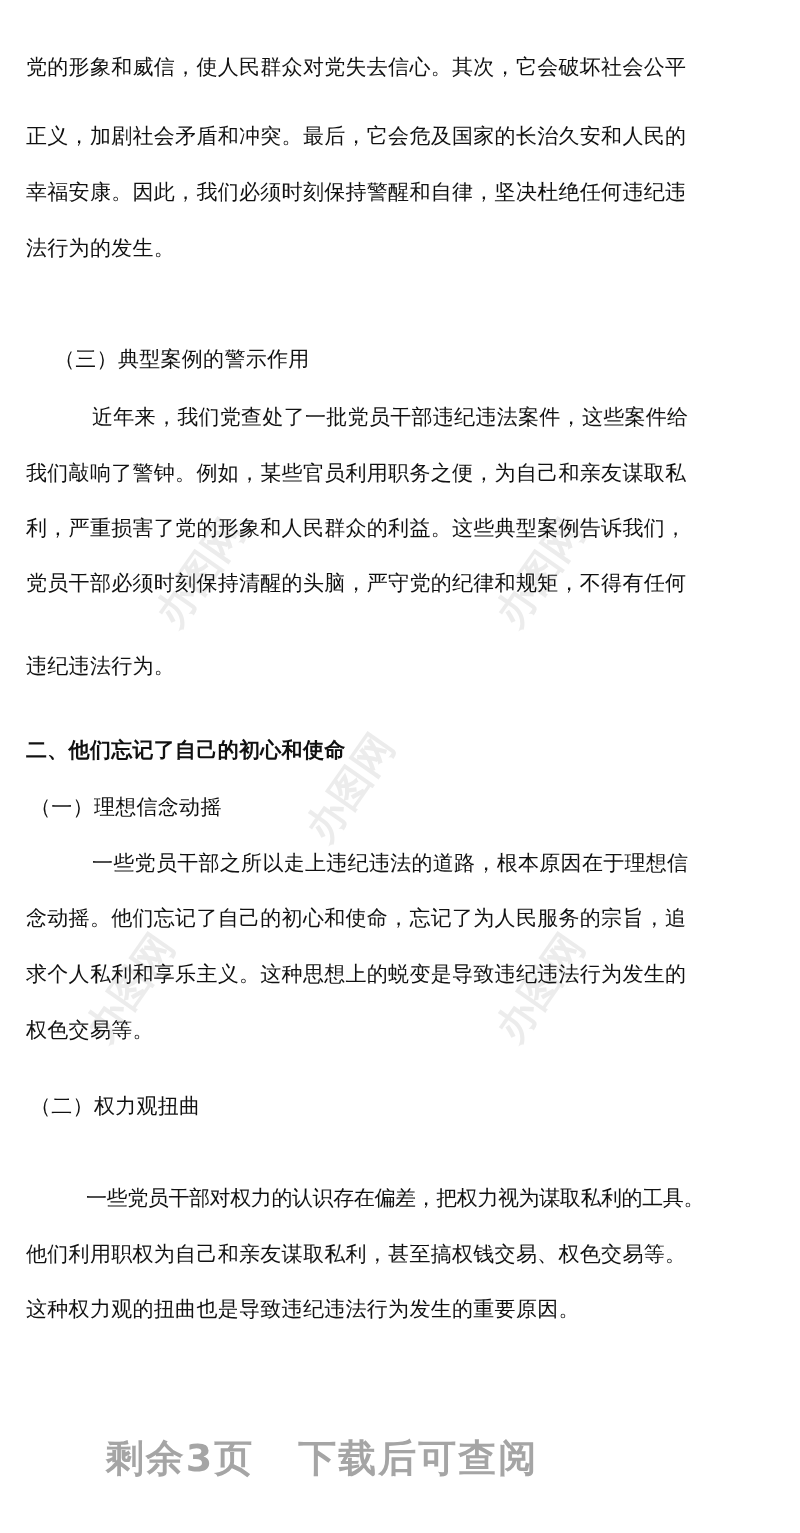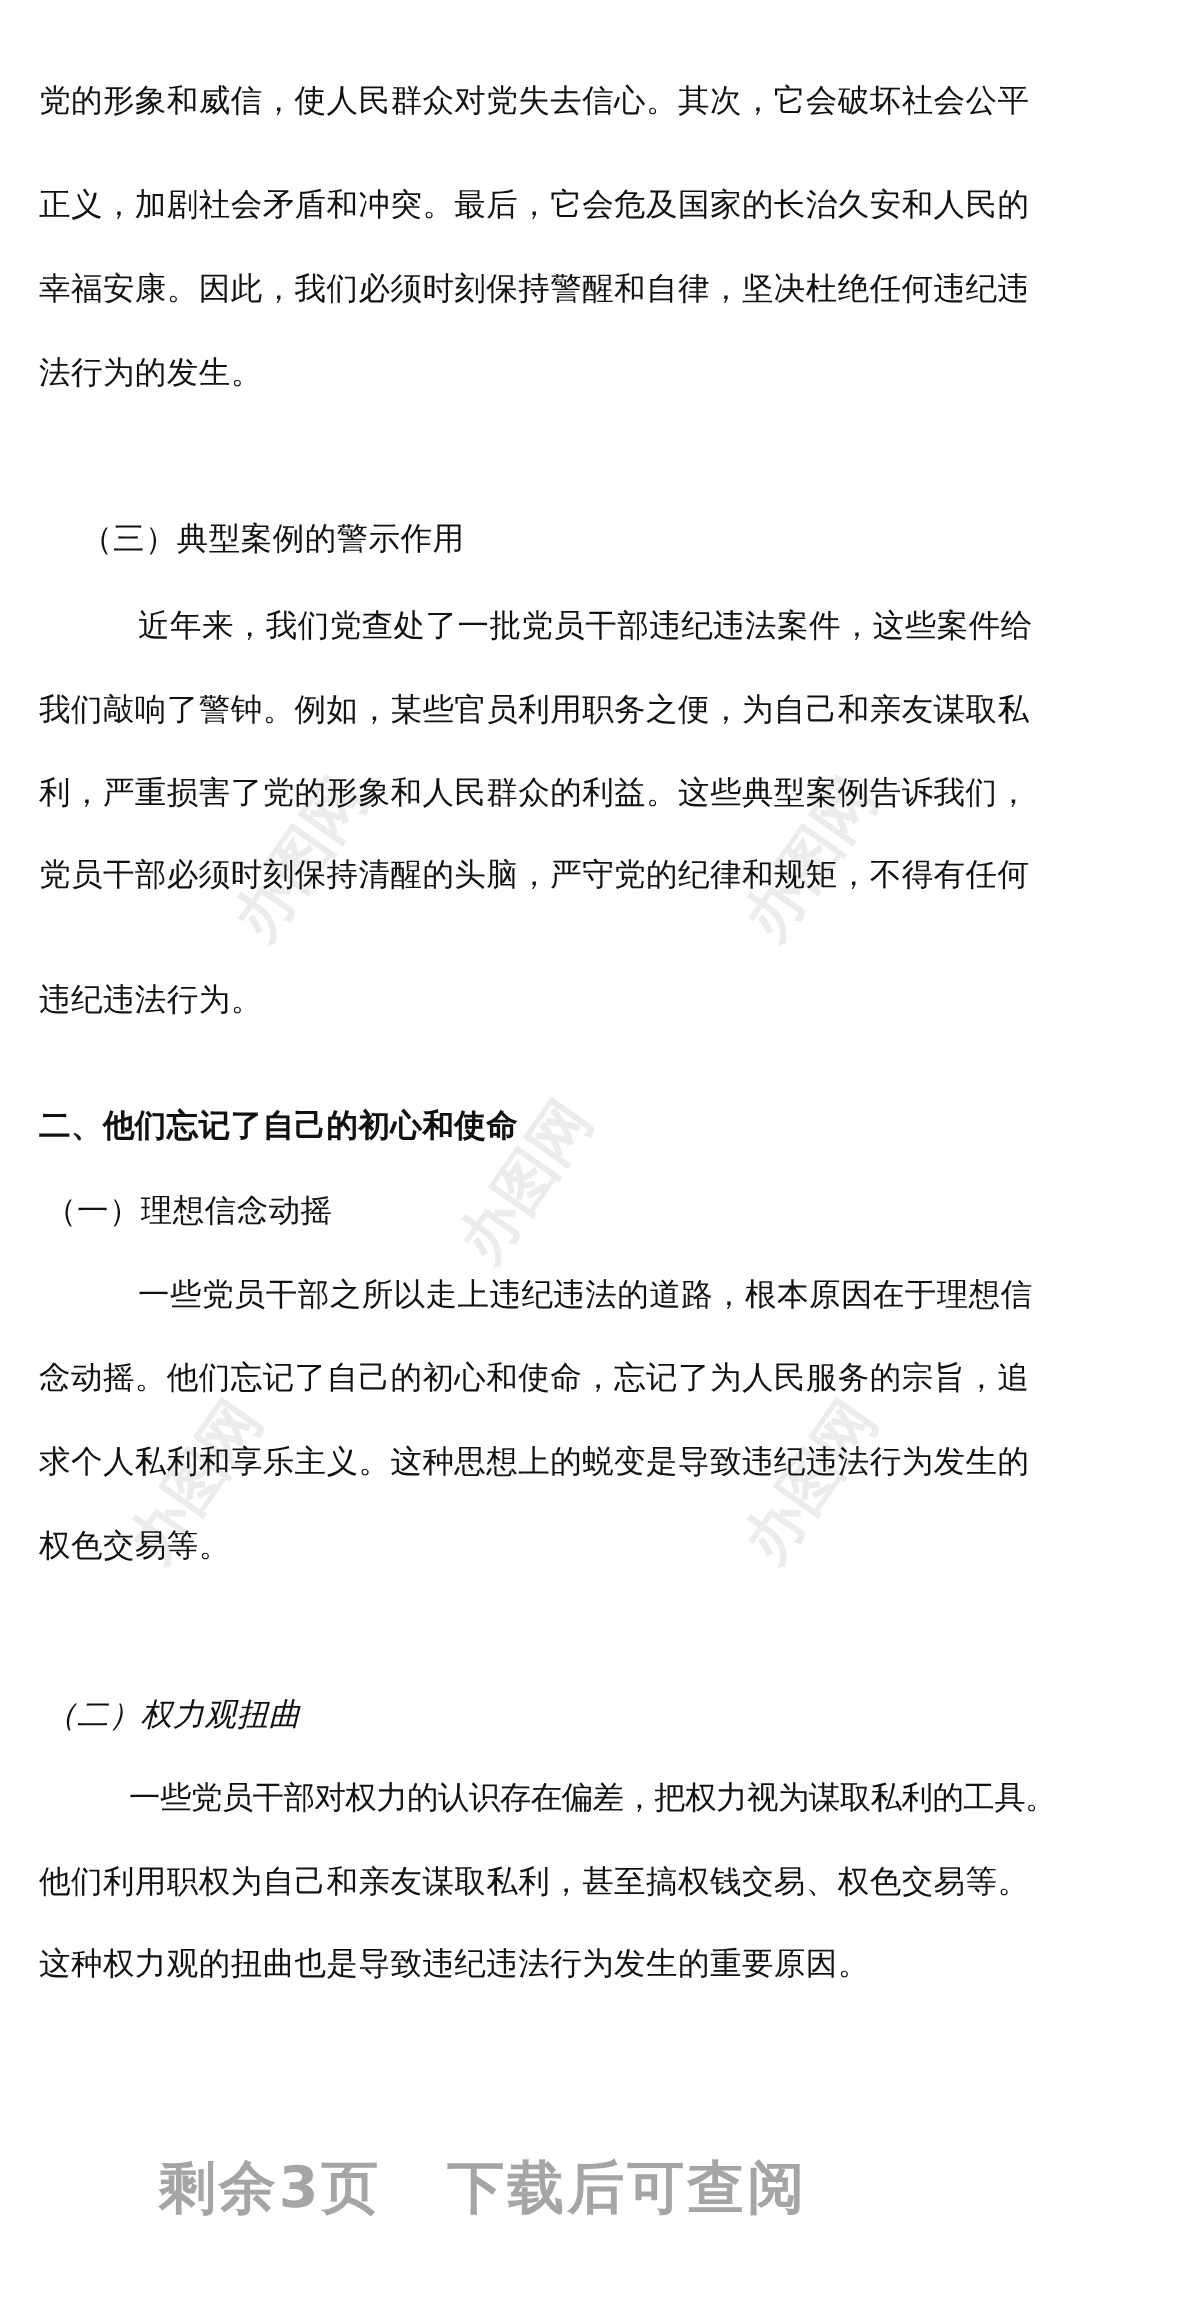--- a/index.html
+++ b/index.html
@@ -48,20 +48,20 @@
 <div class="line" style="top:623px;margin-top:28px;">违纪违法行为。</div>
 
 <div class="line heading-bold" style="top:735px;">二、他们忘记了自己的初心和使命</div>
 
 <div class="line sub" style="top:792px;">（一）理想信念动摇</div>
 <div class="line indent" style="top:848px;">一些党员干部之所以走上违纪违法的道路，根本原因在于理想信</div>
 <div class="line" style="top:903px;">念动摇。他们忘记了自己的初心和使命，忘记了为人民服务的宗旨，追</div>
 <div class="line" style="top:959px;">求个人私利和享乐主义。这种思想上的蜕变是导致违纪违法行为发生的</div>
 <div class="line" style="top:1015px;">权色交易等。</div>
 
-<div class="line sub" style="top:1128px;font-style:italic;">（二）权力观扭曲</div>
+<div class="line sub" style="top:1091px;">（二）权力观扭曲</div>
 <div class="line" style="top:1183px; left:86px; letter-spacing:-0.4px;">一些党员干部对权力的认识存在偏差，把权力视为谋取私利的工具。</div>
 <div class="line" style="top:1239px;">他们利用职权为自己和亲友谋取私利，甚至搞权钱交易、权色交易等。</div>
 <div class="line" style="top:1294px;">这种权力观的扭曲也是导致违纪违法行为发生的重要原因。</div>
 
 <div class="footer">
   <span>剩余3页</span><span class="gap"></span><span>下载后可查阅</span>
 </div>
 
 </body></html>

